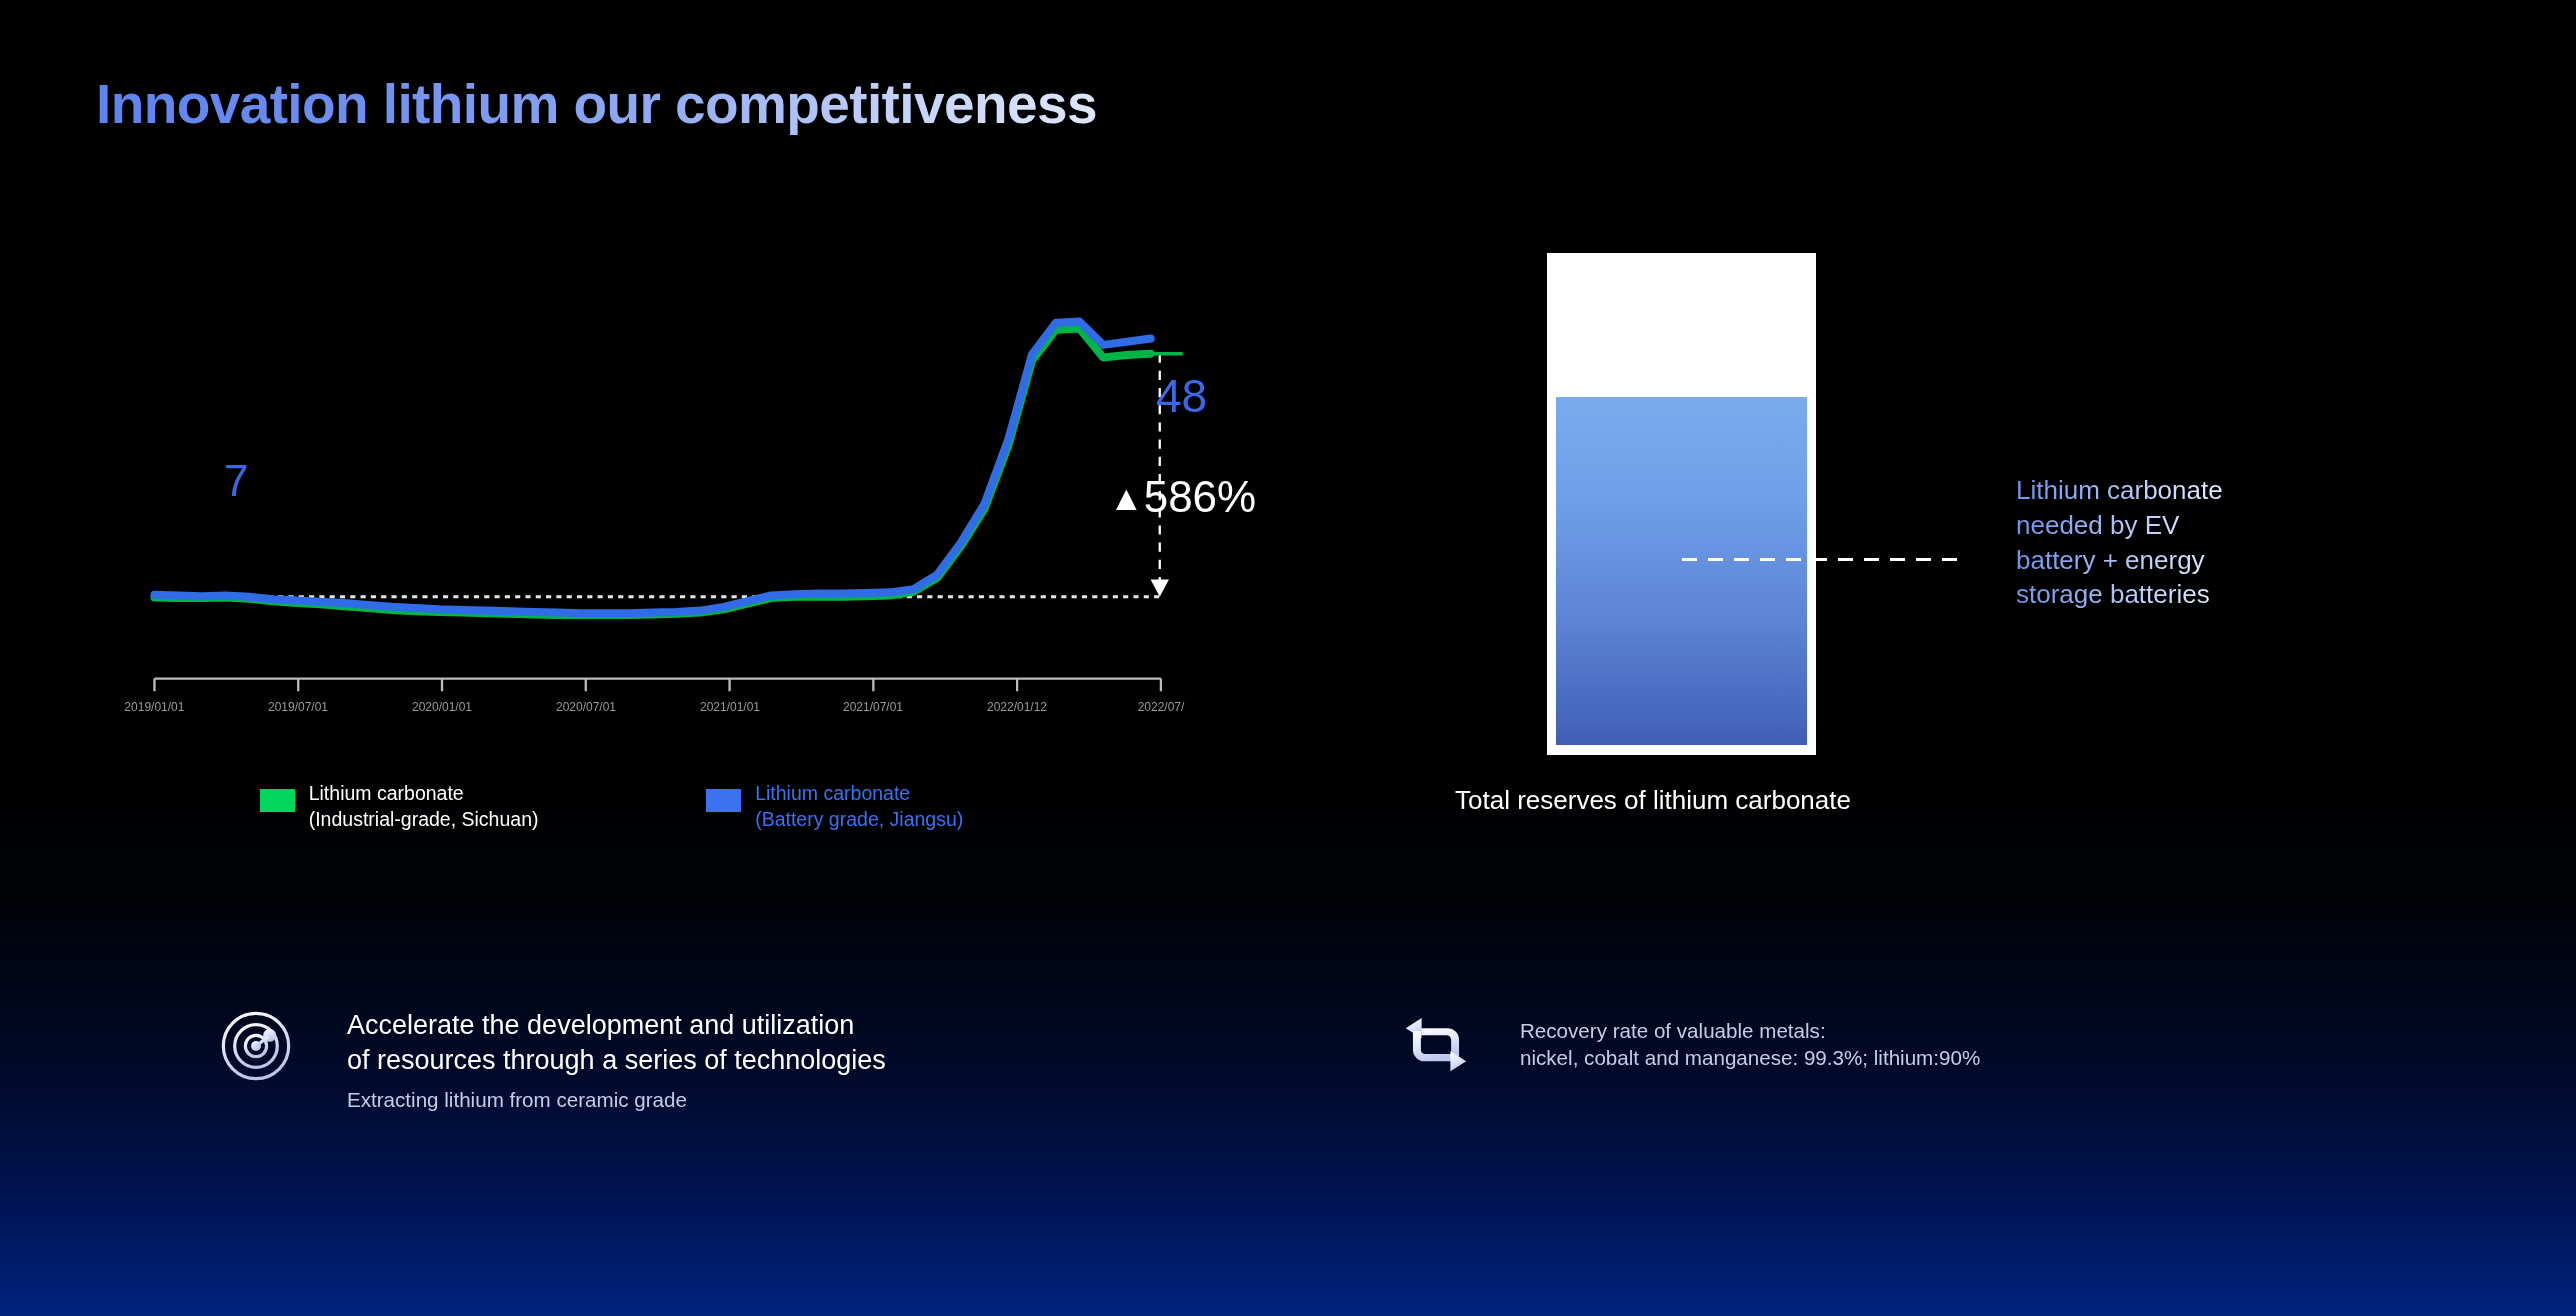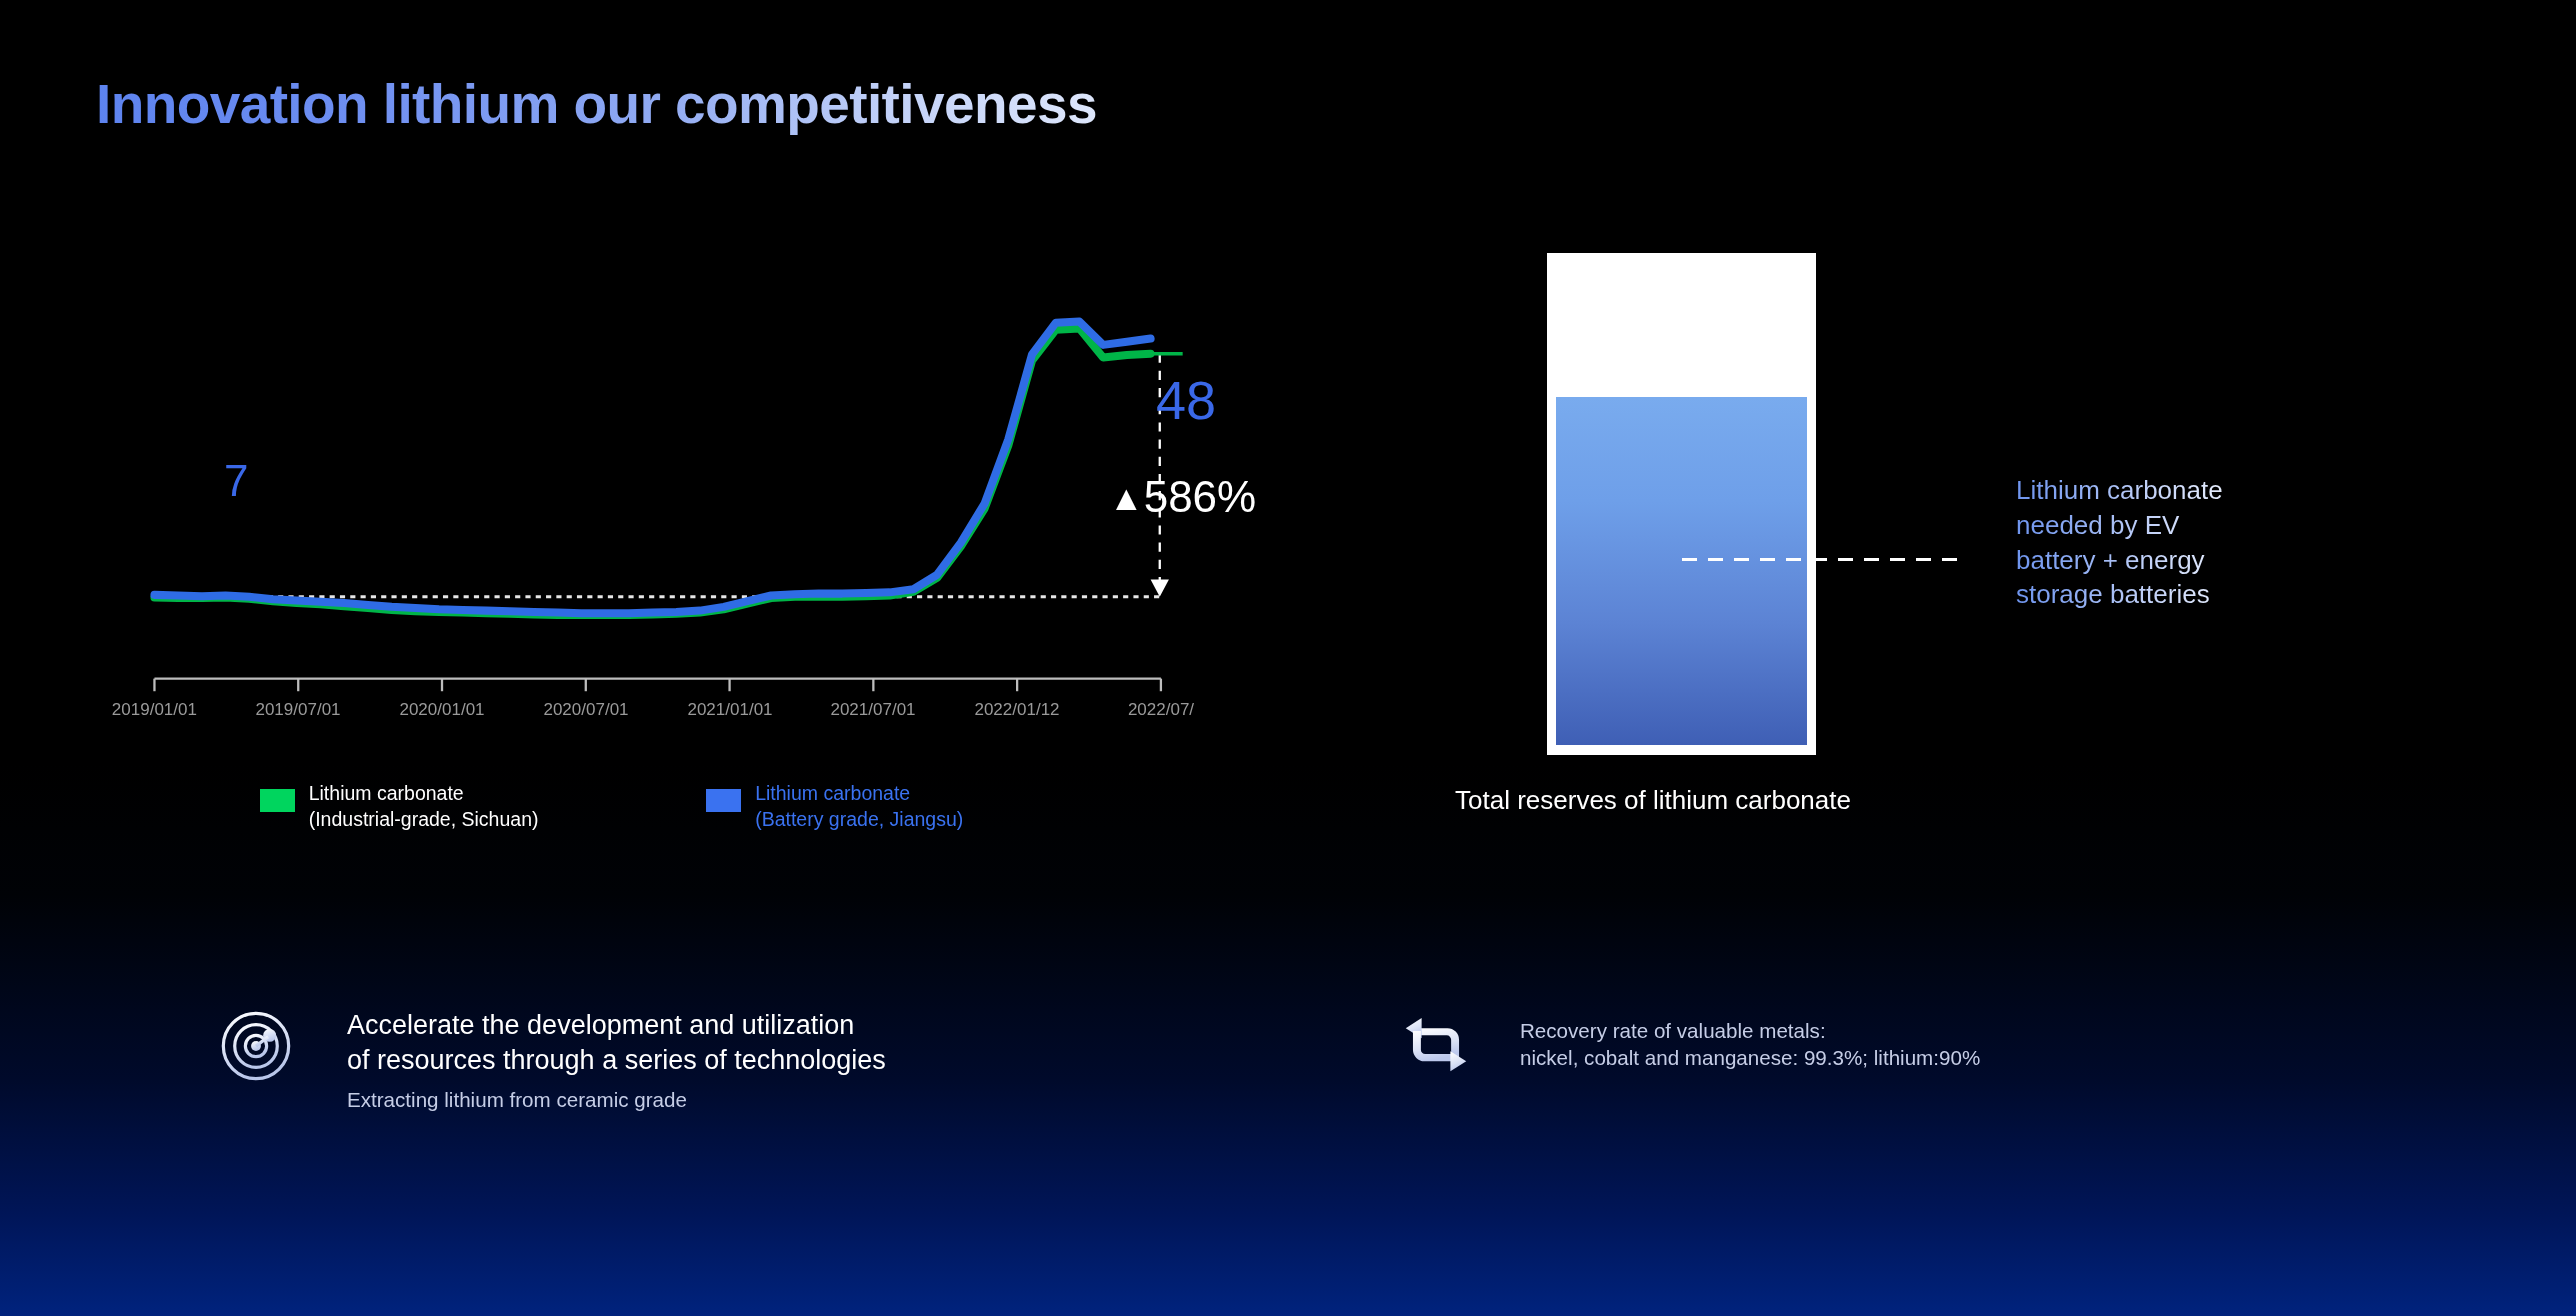--- a/index.html
+++ b/index.html
@@ -20,31 +20,31 @@
     -webkit-background-clip:text;background-clip:text;
     -webkit-text-fill-color:transparent;color:transparent;
   }
 
   
   #chart-panel{position:absolute;left:143px;top:240px;width:1145px;height:630px;}
   #plot{position:absolute;left:0;top:0;width:1145px;height:504px;}
   #plot svg{display:block;}
 
   .axis-label{
-    position:absolute;font-size:17px;color:#9a9a9a;
+    position:absolute;font-size:12px;color:#9a9a9a;
     white-space:nowrap;transform:translateX(-50%);
   }
 
   #val-start{
     position:absolute;left:81px;top:219px;
     font-size:44px;font-weight:400;color:#3a68e8;line-height:1;
   }
   #val-end{
     position:absolute;left:1013px;top:133px;
-    font-size:54px;font-weight:400;color:#3a68e8;line-height:1;
+    font-size:46px;font-weight:400;color:#3a68e8;line-height:1;
   }
   #delta{
     position:absolute;left:966px;top:235px;
     font-size:44px;font-weight:400;color:#ffffff;white-space:nowrap;line-height:1;
   }
   #delta .tri{font-size:35px;position:relative;top:-2.3px;}
 
   
   #legend{position:absolute;left:260px;top:781px;display:flex;gap:168px;}
   .legend-item{display:flex;align-items:flex-start;gap:13.7px;}

